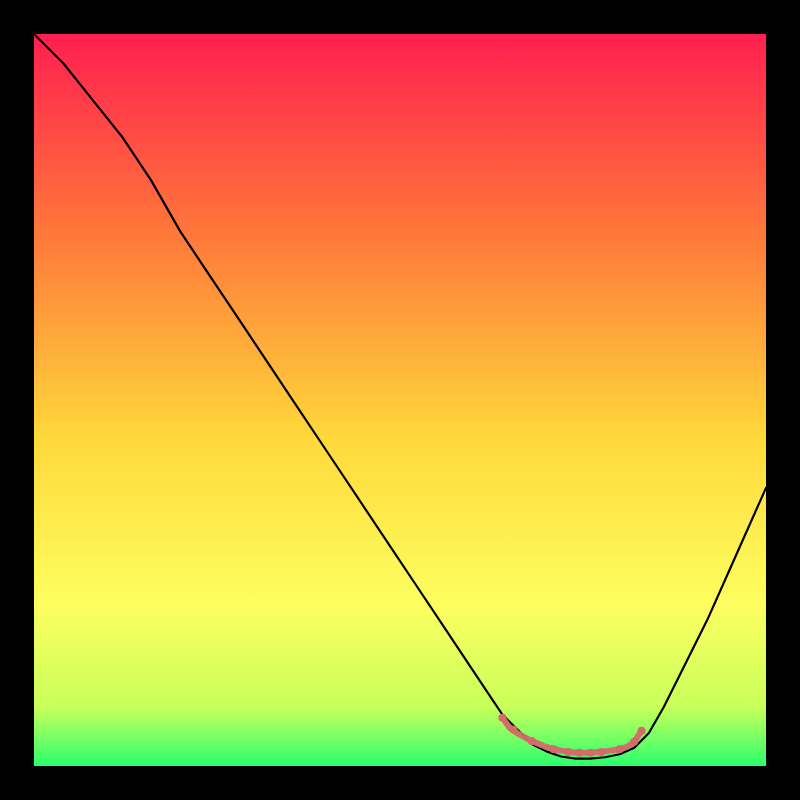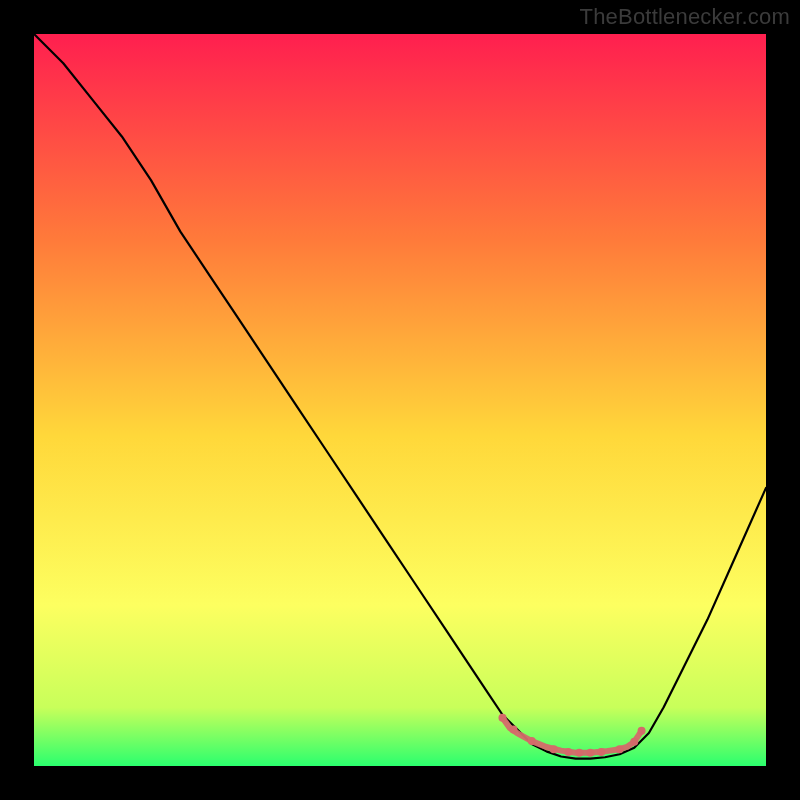--- a/index.html
+++ b/index.html
@@ -31,21 +31,20 @@
   .plot-svg {
     display: block;
     width: 100%;
     height: 100%;
   }
 </style>
 </head>
 <body>
 
 <div class="container">
-  <div class="watermark">TheBottlenecker.com</div>
   <div class="plot-area">
     <svg class="plot-svg" id="plot-svg" viewBox="0 0 732 732" preserveAspectRatio="none">
         <defs>
           <linearGradient id="bg-grad" x1="0" y1="0" x2="0" y2="1">
             <stop offset="0%" stop-color="#ff1f4f"></stop>
             <stop offset="28%" stop-color="#ff7a3a"></stop>
             <stop offset="55%" stop-color="#ffd83a"></stop>
             <stop offset="78%" stop-color="#fdff60"></stop>
             <stop offset="92%" stop-color="#c8ff5a"></stop>
             <stop offset="100%" stop-color="#2bff6e"></stop>

